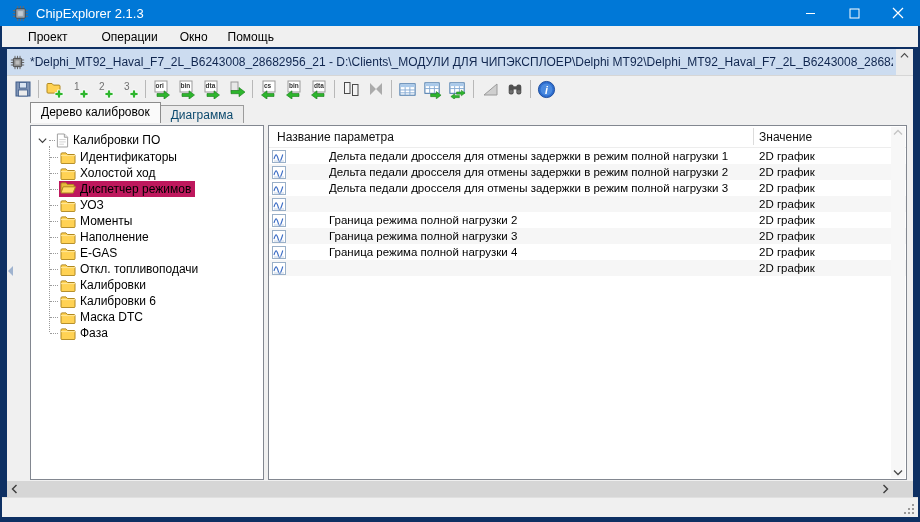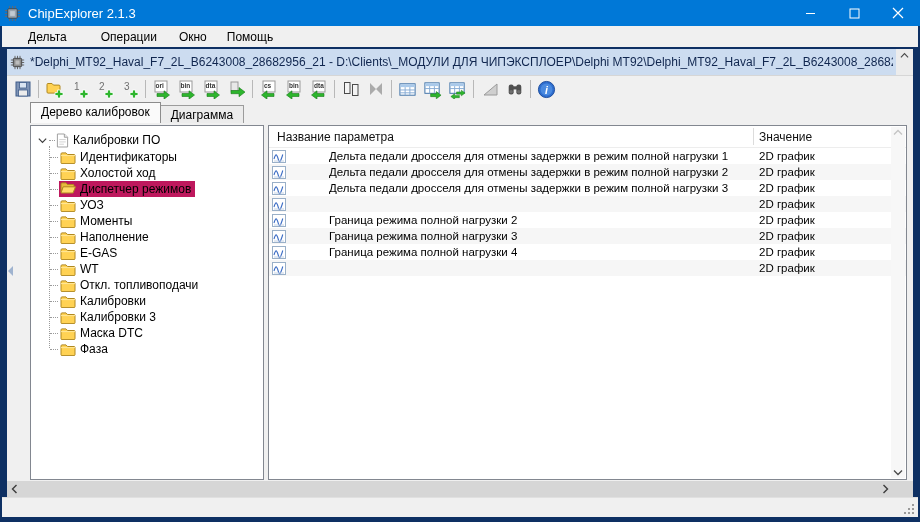--- a/index.html
+++ b/index.html
@@ -1,21 +1,21 @@
 <!DOCTYPE html>
 <html><head>
 <meta charset="utf-8">
 <style>
   * { margin:0; padding:0; box-sizing:border-box; }
   html,body { width:920px; height:522px; overflow:hidden; }
   body { font-family:"Liberation Sans", sans-serif; font-size:12px; background:#0e3063; color:#000; }
   .window { position:relative; width:920px; height:522px; }
 
   
-  .titlebar { height:26px; background:#0078d7; display:flex; align-items:center; padding-left:4px; }
+  .titlebar { height:26px; background:#0078d7; display:flex; align-items:center; padding-left:12px; }
   .titlebar .title-text { color:#fff; font-size:13px; margin-left:7px; white-space:nowrap; }
   .win-controls { margin-left:auto; display:flex; height:100%; }
   .win-btn { width:44px; height:100%; display:flex; align-items:center; justify-content:center; cursor:default; }
 
   
   .menubar { height:21px; background:#f0f0f0; margin:0 2px; display:flex; align-items:center; padding-left:16px; }
   .menu-item { padding:3px 10px; white-space:nowrap; }
   .menubar .menu-item:nth-child(1) { margin-right:14px; }
   .menubar .menu-item:nth-child(2) { margin-right:2px; }
   .navy-line { height:2px; background:#0e3063; }
@@ -28,21 +28,21 @@
 
   
   .toolbar { height:26px; margin:0 7px; background:#f0f0f0; display:flex; align-items:center; padding-left:3px; }
   .tbtn { width:25px; height:23px; display:flex; align-items:center; justify-content:center; }
   .tsep { width:1px; height:18px; background:#b8b8b8; margin:0 3px; }
 
   
   .tabbar { height:21px; margin:0 7px; background:#f0f0f0; display:flex; align-items:flex-end; padding-left:23px; }
   .tab { padding:2px 10px 3px 10px; white-space:nowrap;margin-top:32px; }
   .tab.active { background:#fafafa; border:1px solid #8c8c8c; border-bottom:none; height:21px; }
-  .tab.inactive { background:#ececec; border:1px solid #9c9c9c; border-left:none; border-bottom:none; height:18px; color:#000000; }
+  .tab.inactive { background:#ececec; border:1px solid #9c9c9c; border-left:none; border-bottom:none; height:18px; color:#0c4a6e; }
 
   
   .content { height:358px; margin:0 7px; background:#f0f0f0; position:relative; }
   .tree-panel { position:absolute; left:23px; top:2px; width:234px; bottom:1px; background:#fff; border:1px solid #828790; padding-top:5px; overflow:hidden; }
   .tree-root-row { display:flex; align-items:center; height:18px; padding-left:6px; }
   .tree-root-row .rdots { width:6px; border-top:1px dotted #9a9a9a; margin:0 1px; }
   .tree-label { margin-left:4px; white-space:nowrap;text-align:right; }
   .tree-children { position:relative; }
   .tree-children::before { content:""; position:absolute; left:18px; top:-3px; bottom:9px; border-left:1px dotted #9a9a9a; }
   .tree-row { display:flex; align-items:center; height:16px; padding-left:19px; position:relative; }
@@ -110,21 +110,21 @@
       </span>
       <span class="win-btn">
         <svg width="12" height="12" viewBox="0 0 12 12">
             <path d="M1 1l10 10M11 1L1 11" stroke="#fff" stroke-width="1.2"></path>
           </svg>
       </span>
     </div>
   </div>
 
   <div class="menubar">
-    <span class="menu-item">Дельта</span>
+    <span class="menu-item">Проект</span>
       <span class="menu-item">Операции</span>
       <span class="menu-item">Окно</span>
       <span class="menu-item">Помощь</span>
   </div>
 
   <div class="navy-line"></div>
 
   <div class="filebar-row">
     <div class="filebar">
       <span>
@@ -412,33 +412,20 @@
                 <svg class="folder-closed" width="16" height="13" viewBox="0 0 16 13">
                   <path d="M1 2.8c0-.5.4-.9 1-.9h4l1.5 1.6H14c.6 0 1 .4 1 .9v7.3c0 .5-.4.9-1 .9H2c-.6 0-1-.4-1-.9z" fill="#ffd254" stroke="#b08820"></path>
                   <path d="M1 4.6h14" stroke="#ffe79a" fill="none"></path>
                 </svg>
 
               </span>
               <span class="tree-label">E-GAS</span>
             </span>
           </div>
 
-          <div class="tree-row">
-            <span class="connector"></span>
-            <span class="hl">
-              <span>
-                <svg class="folder-closed" width="16" height="13" viewBox="0 0 16 13">
-                  <path d="M1 2.8c0-.5.4-.9 1-.9h4l1.5 1.6H14c.6 0 1 .4 1 .9v7.3c0 .5-.4.9-1 .9H2c-.6 0-1-.4-1-.9z" fill="#ffd254" stroke="#b08820"></path>
-                  <path d="M1 4.6h14" stroke="#ffe79a" fill="none"></path>
-                </svg>
-
-              </span>
-              <span class="tree-label">WT</span>
-            </span>
-          </div>
 
           <div class="tree-row">
             <span class="connector"></span>
             <span class="hl">
               <span>
                 <svg class="folder-closed" width="16" height="13" viewBox="0 0 16 13">
                   <path d="M1 2.8c0-.5.4-.9 1-.9h4l1.5 1.6H14c.6 0 1 .4 1 .9v7.3c0 .5-.4.9-1 .9H2c-.6 0-1-.4-1-.9z" fill="#ffd254" stroke="#b08820"></path>
                   <path d="M1 4.6h14" stroke="#ffe79a" fill="none"></path>
                 </svg>
 
@@ -464,21 +451,21 @@
           <div class="tree-row">
             <span class="connector"></span>
             <span class="hl">
               <span>
                 <svg class="folder-closed" width="16" height="13" viewBox="0 0 16 13">
                   <path d="M1 2.8c0-.5.4-.9 1-.9h4l1.5 1.6H14c.6 0 1 .4 1 .9v7.3c0 .5-.4.9-1 .9H2c-.6 0-1-.4-1-.9z" fill="#ffd254" stroke="#b08820"></path>
                   <path d="M1 4.6h14" stroke="#ffe79a" fill="none"></path>
                 </svg>
 
               </span>
-              <span class="tree-label">Калибровки 3</span>
+              <span class="tree-label">Калибровки 6</span>
             </span>
           </div>
 
           <div class="tree-row">
             <span class="connector"></span>
             <span class="hl">
               <span>
                 <svg class="folder-closed" width="16" height="13" viewBox="0 0 16 13">
                   <path d="M1 2.8c0-.5.4-.9 1-.9h4l1.5 1.6H14c.6 0 1 .4 1 .9v7.3c0 .5-.4.9-1 .9H2c-.6 0-1-.4-1-.9z" fill="#ffd254" stroke="#b08820"></path>
                   <path d="M1 4.6h14" stroke="#ffe79a" fill="none"></path>

